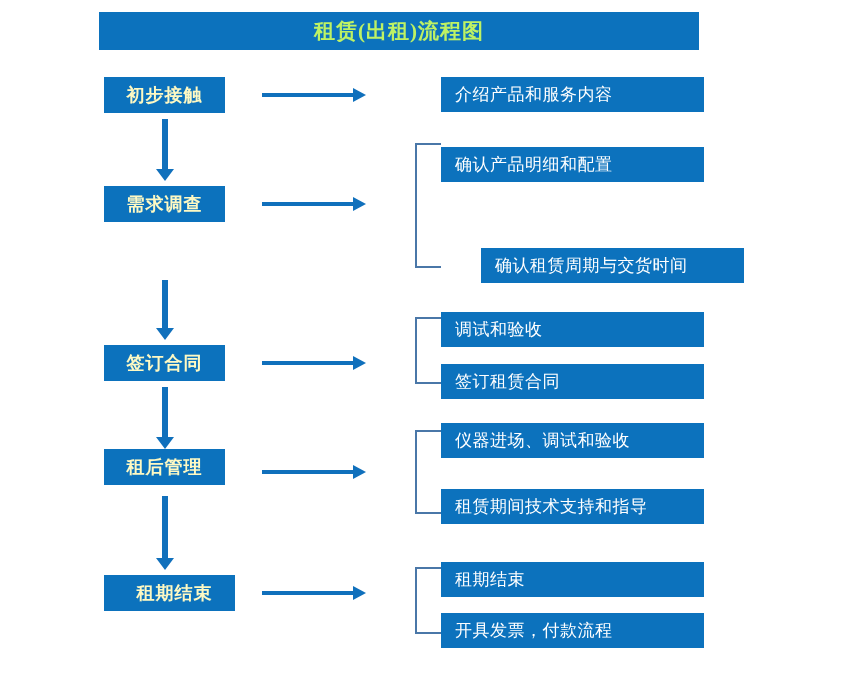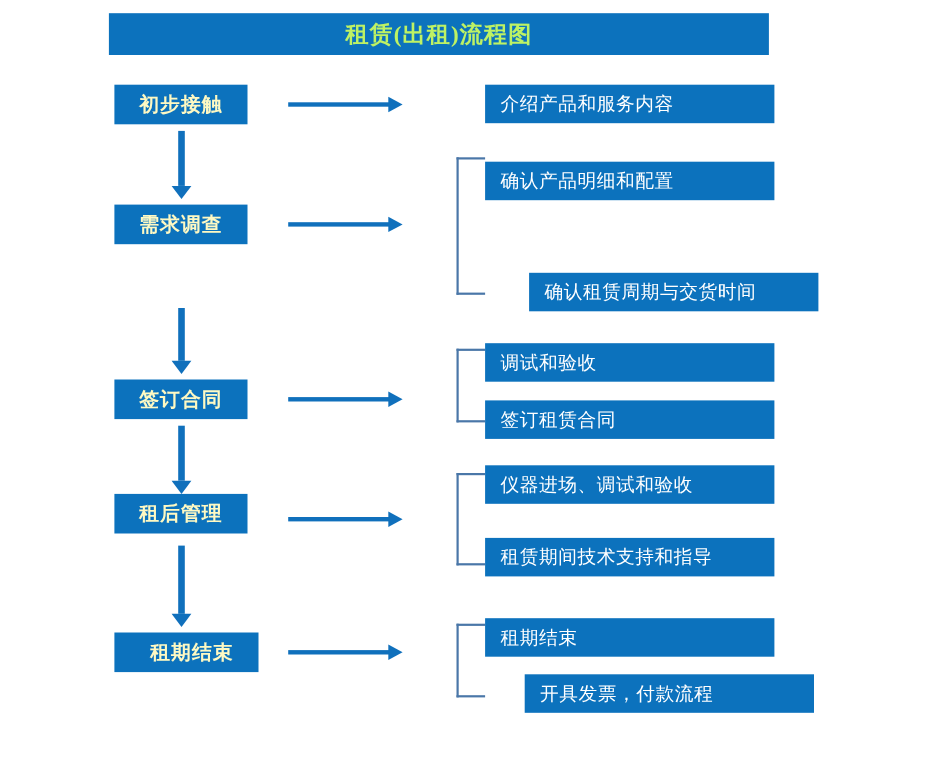--- a/index.html
+++ b/index.html
@@ -185,15 +185,15 @@
   <div class="bracket" style="top:567px; height:67px;"></div>
 
   <div class="detail-box" style="top:77px;">介绍产品和服务内容</div>
   <div class="detail-box" style="top:135px;margin-top:12px;">确认产品明细和配置</div>
   <div class="detail-box" style="top:248px;margin-left:40px;">确认租赁周期与交货时间</div>
   <div class="detail-box" style="top:312px;">调试和验收</div>
   <div class="detail-box" style="top:364px;">签订租赁合同</div>
   <div class="detail-box" style="top:423px;">仪器进场、调试和验收</div>
   <div class="detail-box" style="top:489px;">租赁期间技术支持和指导</div>
   <div class="detail-box" style="top:562px;">租期结束</div>
-  <div class="detail-box" style="top:613px;margin-left:36px;">开具发票，付款流程</div>
+  <div class="detail-box" style="top:613px;">开具发票，付款流程</div>
 
 </div>
 
 </body></html>

